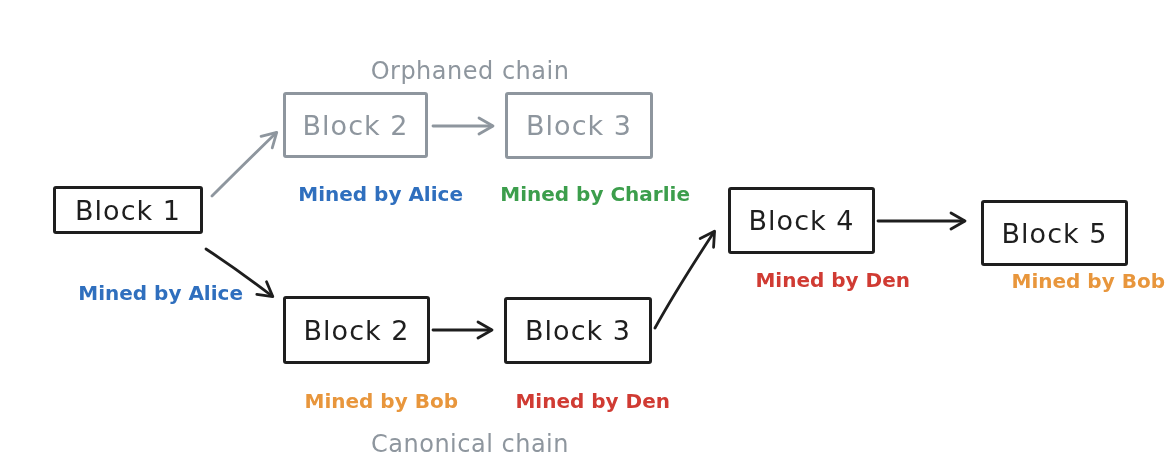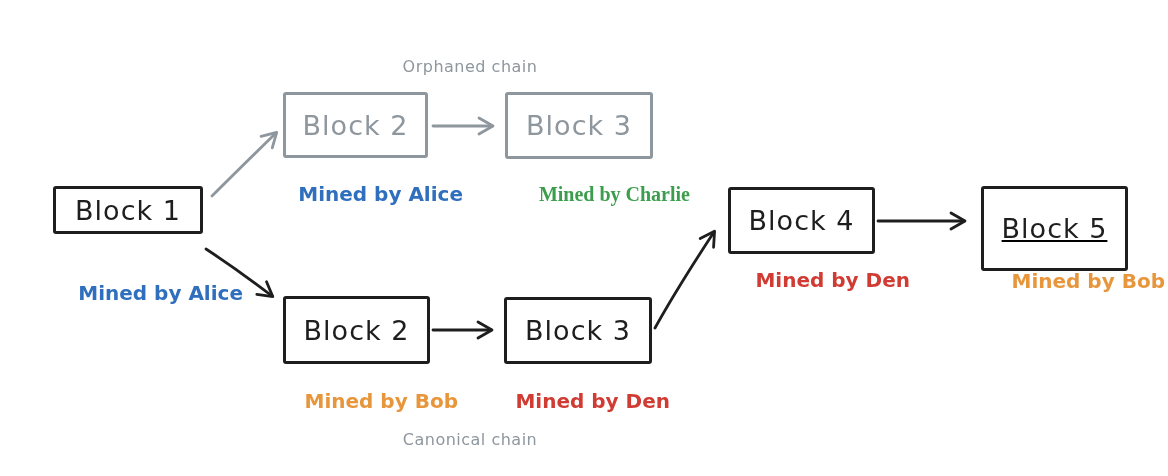--- a/index.html
+++ b/index.html
@@ -61,21 +61,21 @@
     white-space: nowrap;
   }
   .miner.blue   { color: var(--blue); }
   .miner.green  { color: var(--green); }
   .miner.orange { color: var(--orange); }
   .miner.red    { color: var(--red); }
   .chain-label {
     position: absolute;
     width: 300px;
     text-align: center;
-    font-size: 16px;
+    font-size: 24px;
     font-weight: 400;
     line-height: 1;
     color: var(--gray);
     letter-spacing: 0.5px;
     white-space: nowrap;
   }
 </style>
 </head>
 <body>
 
@@ -106,37 +106,37 @@
   <div class="miner blue" style="left:23px; top:283px;">Mined by Alice</div>
 
   <div class="block gray" style="left:283px; top:92px; width:145px; height:66px;">
     <span class="block-label">Block 2</span>
   </div>
   <div class="miner blue" style="left:243px; top:184px;">Mined by Alice</div>
 
   <div class="block gray" style="left:505px; top:92px; width:148px; height:67px;">
     <span class="block-label">Block 3</span>
   </div>
-  <div class="miner green" style="left:470px; top:184px;font-family:Liberation Serif, serif;">Mined by Charlie</div>
+  <div class="miner green" style="left:470px; top:184px;">Mined by Charlie</div>
 
   <div class="block" style="left:283px; top:296px; width:147px; height:68px;">
     <span class="block-label">Block 2</span>
   </div>
   <div class="miner orange" style="left:238px; top:391px;">Mined by Bob</div>
 
   <div class="block" style="left:504px; top:297px; width:148px; height:67px;">
     <span class="block-label">Block 3</span>
   </div>
   <div class="miner red" style="left:450px; top:391px;">Mined by Den</div>
 
   <div class="block" style="left:728px; top:187px; width:147px; height:67px;">
     <span class="block-label">Block 4</span>
   </div>
   <div class="miner red" style="left:690px; top:270px;">Mined by Den</div>
 
-  <div class="block" style="left:981px; top:186px; width:147px; height:85px;text-decoration:underline;">
+  <div class="block" style="left:981px; top:200px; width:147px; height:66px;">
     <span class="block-label">Block 5</span>
   </div>
   <div class="miner orange" style="left:945px; top:271px;">Mined by Bob</div>
 
   <div class="chain-label" style="left:320px; top:432px;">Canonical chain</div>
 
 </div>
 
 </body></html>

